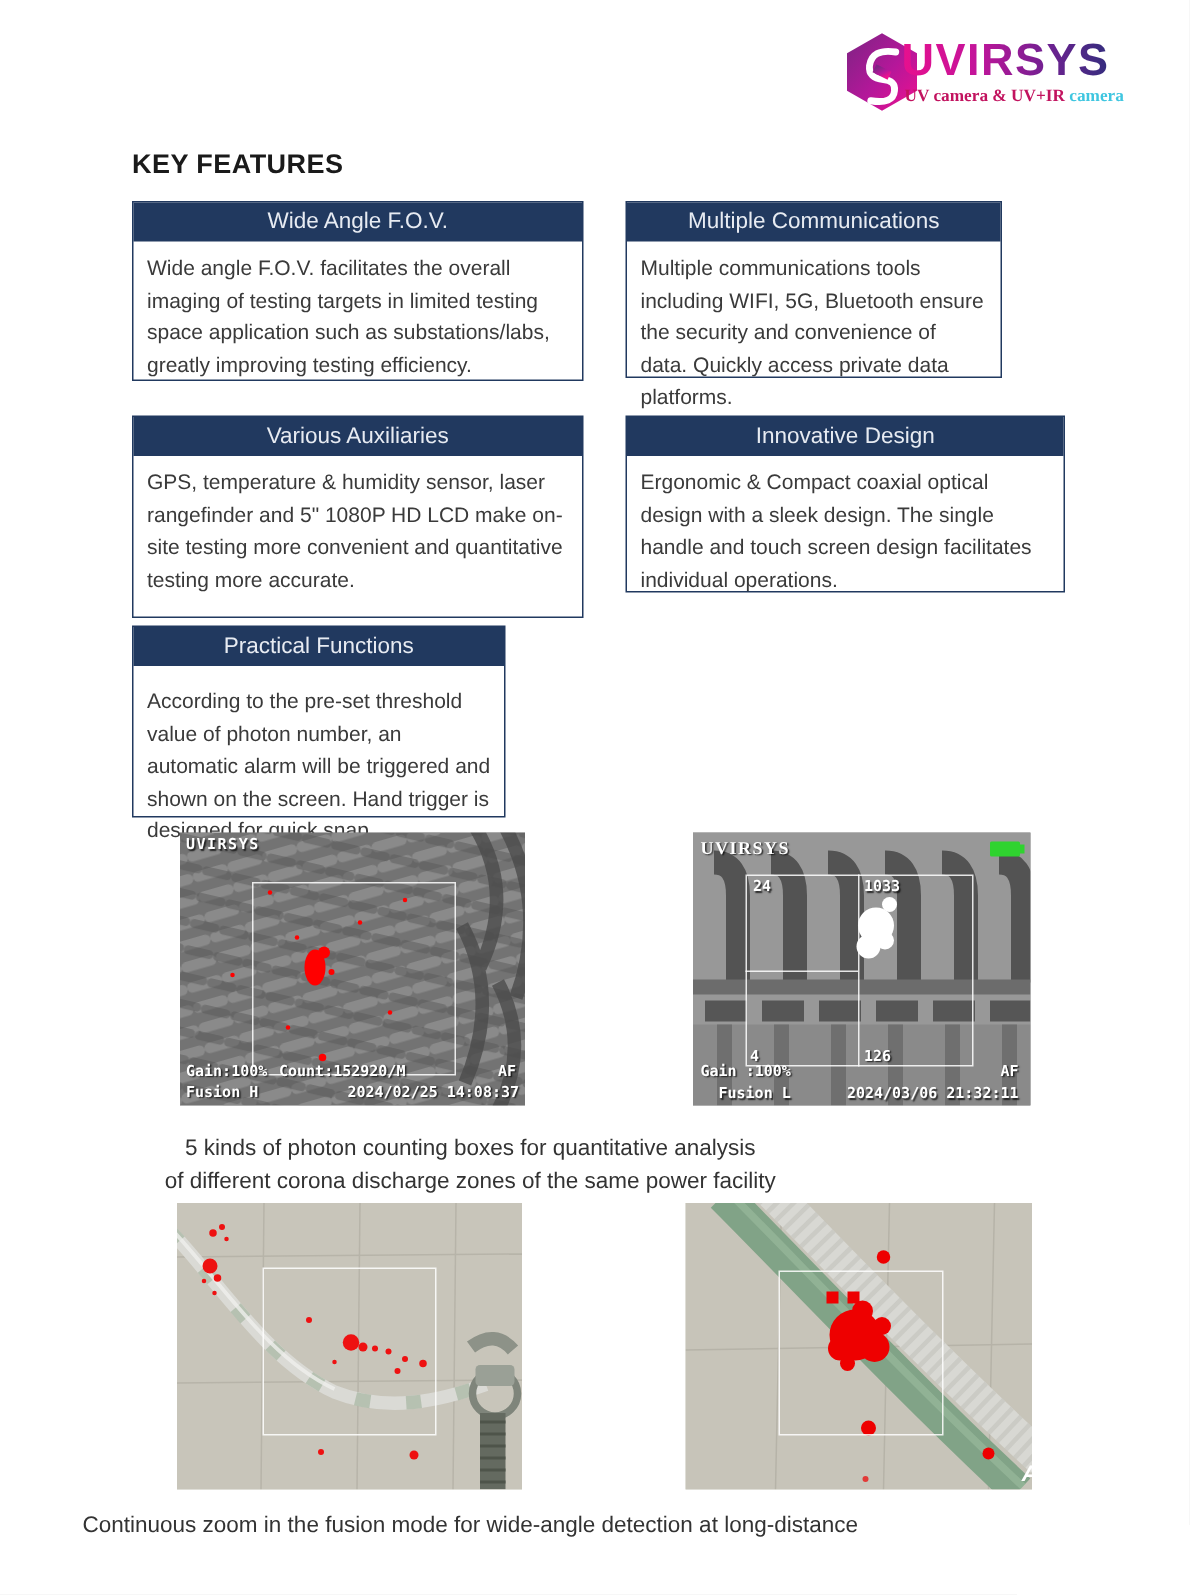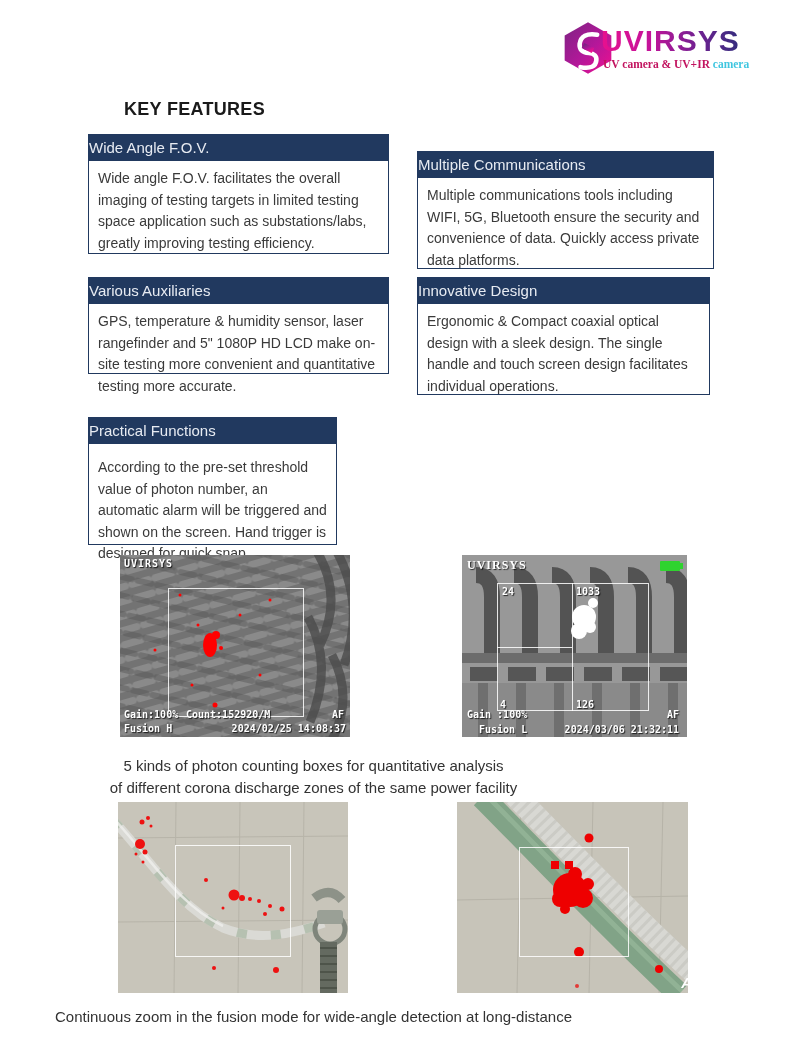--- a/index.html
+++ b/index.html
@@ -11,25 +11,25 @@
   .logo-hex { position:absolute; left:0; top:2px; }
   .logo-word { position:absolute; left:38px; top:6px; font-size:30px; font-weight:800; letter-spacing:1px;
                background:linear-gradient(90deg,#e8108e 0%,#c4149a 35%,#6f2191 70%,#332d7d 100%);
                -webkit-background-clip:text; background-clip:text; color:transparent; }
   .logo-tagline { position:absolute; left:40px; top:40px; font-family:"Liberation Serif", serif;
                   font-weight:bold; font-size:11.5px; white-space:nowrap; }
   .tag-left  { color:#c2135f; }
   .tag-right { color:#3fc6e0;text-align:right; }
 
   
-  .key-heading { position:absolute; left:88px; top:99px; font-size:18px; font-weight:bold; color:#1a1a1a; letter-spacing:.3px;margin-left:36px; }
+  .key-heading { position:absolute; left:88px; top:99px; font-size:18px; font-weight:bold; color:#1a1a1a; letter-spacing:.3px; }
 
   
   .feature { position:absolute; border:1px solid #21395f; background:#fff; }
-  .feature-header { background:#21395f; color:#e7ebf2; text-align:left; font-size:15px; padding:4px 0 5px; }
+  .feature-header { background:#21395f; color:#e7ebf2; text-align:center; font-size:15px; padding:4px 0 5px; }
   .feature-body { padding:7px 9px 0 9px; font-size:14px; line-height:21.5px; color:#3a3a3a; }
 
   
   .shot { position:absolute; overflow:hidden; background:#777; }
   .shot svg { position:absolute; left:0; top:0; }
   .osd { position:absolute; font-family:"DejaVu Sans Mono", monospace; font-size:10px; font-weight:bold;
          color:#fff; text-shadow:1px 1px 1px rgba(0,0,0,.75); white-space:nowrap; z-index:4; }
   .mbox { position:absolute; border:1px solid rgba(255,255,255,.85); z-index:3; }
   .vline, .hline { position:absolute; background:rgba(255,255,255,.85); z-index:3; }
   .battery { position:absolute; right:7px; top:6px; width:20px; height:10px; background:#2fd32f; border-radius:1px; z-index:4; }
@@ -66,25 +66,25 @@
       <span class="tag-left">UV camera &amp; UV+IR</span><span class="tag-right"> camera</span>
     </div>
   </div>
 
   <div class="key-heading">KEY FEATURES</div>
 
   <div class="feature" style="left:88px;top:134px;width:301px;height:120px">
     <div class="feature-header">Wide Angle F.O.V.</div>
     <div class="feature-body">Wide angle F.O.V. facilitates the overall imaging of testing targets in limited testing space application such as substations/labs, greatly improving testing efficiency.</div>
   </div>
-  <div class="feature" style="left:417px;top:151px;width:297px;height:118px">
+  <div class="feature" style="left:417px;top:134px;width:251px;height:118px">
     <div class="feature-header">Multiple Communications</div>
     <div class="feature-body">Multiple communications tools including WIFI, 5G, Bluetooth ensure the security and convenience of data. Quickly access private data platforms.</div>
   </div>
-  <div class="feature" style="left:88px;top:277px;width:301px;height:97px">
+  <div class="feature" style="left:88px;top:277px;width:301px;height:135px">
     <div class="feature-header">Various Auxiliaries</div>
     <div class="feature-body">GPS, temperature &amp; humidity sensor, laser rangefinder and 5" 1080P HD LCD make on-site testing more convenient and quantitative testing more accurate.</div>
   </div>
   <div class="feature" style="left:417px;top:277px;width:293px;height:118px">
     <div class="feature-header">Innovative Design</div>
     <div class="feature-body">Ergonomic &amp; Compact coaxial optical design with a sleek design. The single handle and touch screen design facilitates individual operations.</div>
   </div>
   <div class="feature" style="left:88px;top:417px;width:249px;height:128px">
     <div class="feature-header">Practical Functions</div>
     <div class="feature-body" style="padding-top:13px">According to the pre-set threshold value of photon number, an automatic alarm will be triggered and shown on the screen. Hand trigger is designed for quick snap.</div>

